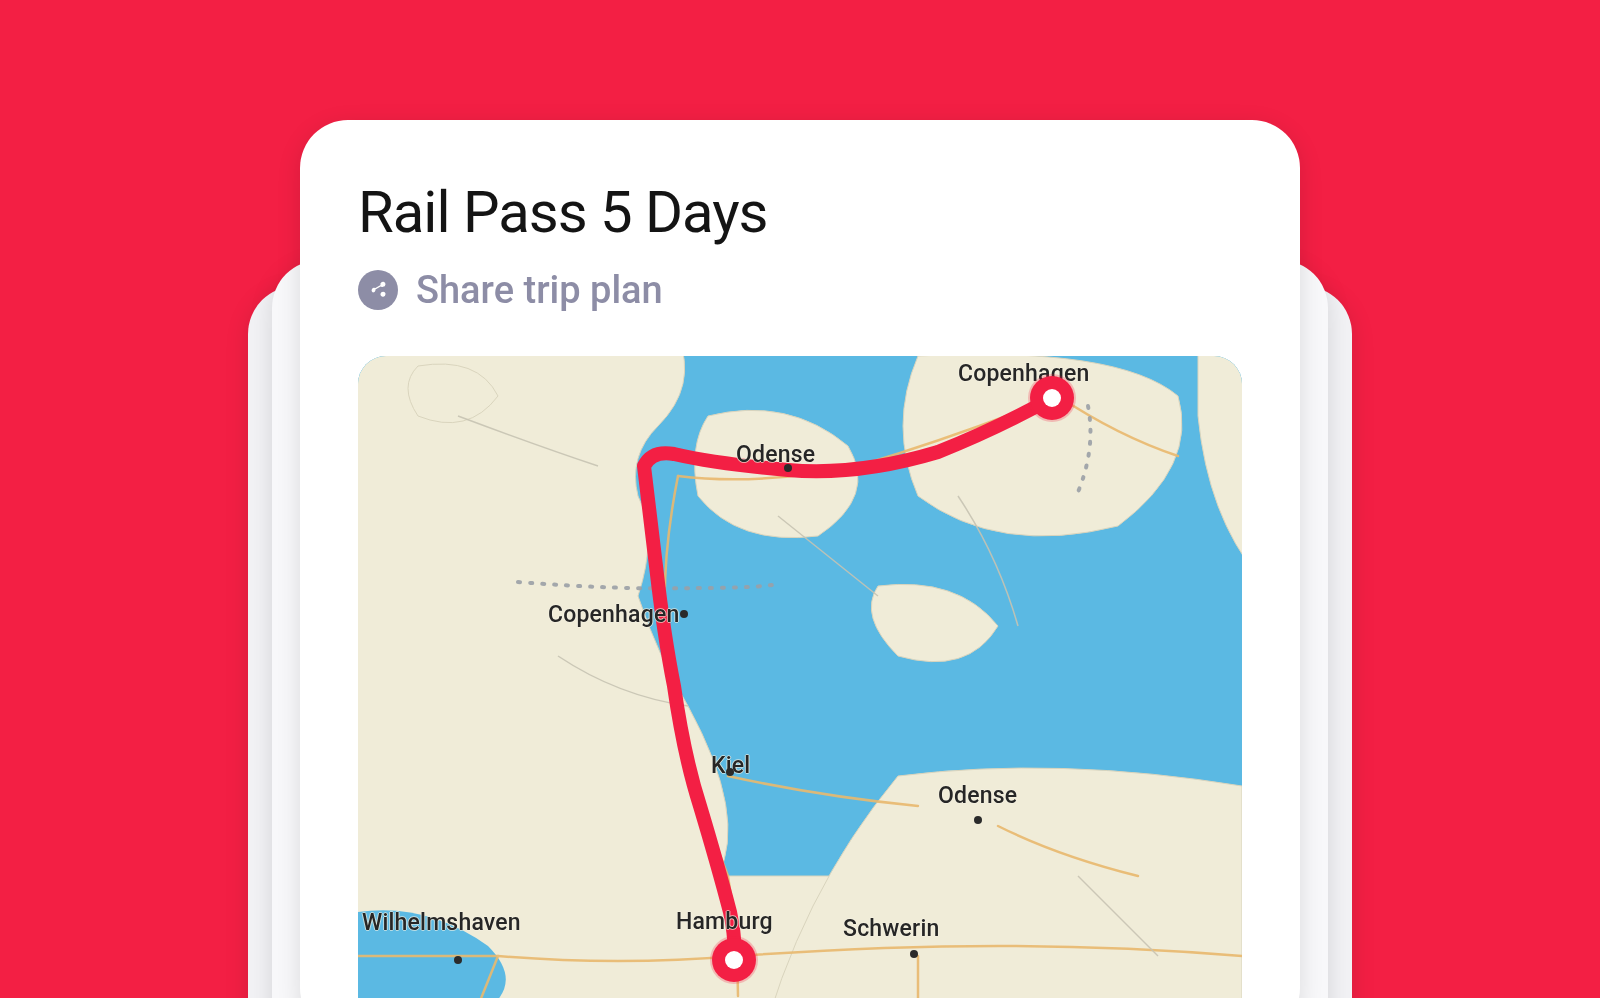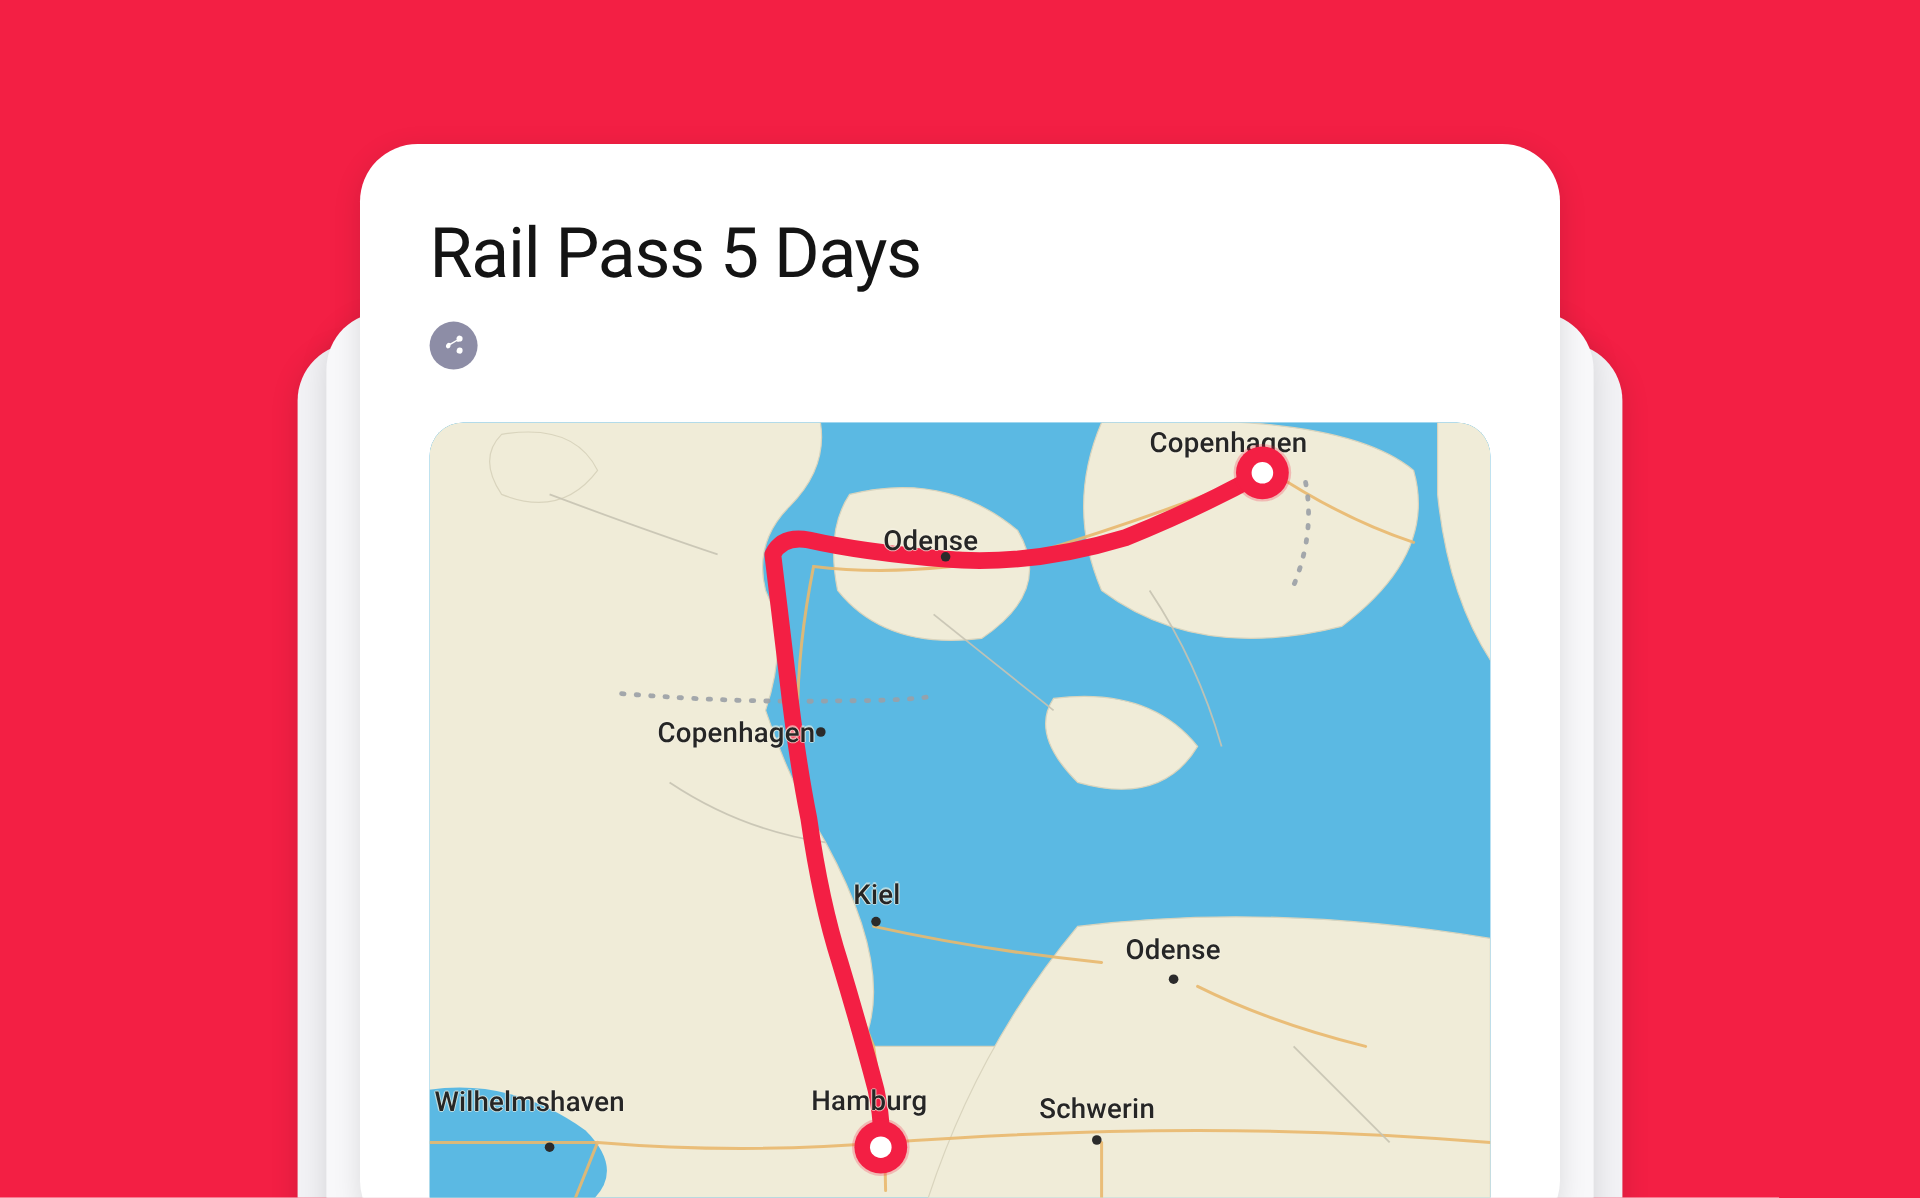--- a/index.html
+++ b/index.html
@@ -129,20 +129,21 @@
   <div class="card front">
 
     <h1 class="title">Rail Pass 5 Days</h1>
 
     <div class="share-row">
       <span class="share-icon">
         <svg viewBox="0 0 24 24">
             <path d="M18 8a3 3 0 1 0-2.83-4H15a3 3 0 0 0 .1 2.14L8.9 9.72A3 3 0 1 0 6 15a3 3 0 0 0 2.9-2.28l6.2 3.58A3 3 0 1 0 18 14a3 3 0 0 0-2.9 2.28l-6.2-3.58a3 3 0 0 0 0-1.4l6.2-3.58A3 3 0 0 0 18 8Z"></path>
           </svg>
       </span>
+      <span class="share-text">Share trip plan</span>
     </div>
 
     <div class="map-wrap">
       <svg class="map-svg" viewBox="0 0 884 680">
 
         <rect x="0" y="0" width="884" height="680" fill="#5bb9e3"></rect>
 
         <g fill="#f0ecd8" stroke="#d9d4bd" stroke-width="1">
 
           <path d="M -20 -20 L 320 -20 Q 340 30 300 70 Q 270 100 280 140 Q 300 180 280 240 Q 300 300 330 350 Q 390 460 360 520 L 884 520 L 884 700 L -20 700 Z"></path>
@@ -189,25 +190,25 @@
 
         <path d="M 694 42 Q 640 72 580 96 Q 500 120 430 114 Q 360 108 316 98 Q 294 94 286 110 Q 292 160 298 210 Q 306 280 316 330 Q 326 400 342 450 Q 360 510 372 556 Q 378 584 376 604" fill="none" stroke="#f31f44" stroke-width="14" stroke-linecap="round" stroke-linejoin="round"></path>
       </svg>
 
       <div id="city-layer">
           <div class="city-label" style="left: 600px; top: 4px;">Copenhagen</div>
           <div class="city-label" style="left: 378px; top: 85px;">Odense</div>
           <div class="city-dot" style="left: 426px; top: 108px;"></div>
           <div class="city-label" style="left: 190px; top: 245px;">Copenhagen</div>
           <div class="city-dot" style="left: 322px; top: 254px;"></div>
-          <div class="city-label" style="left: 353px; top: 380px; text-align: center;">Kiel</div>
+          <div class="city-label" style="left: 353px; top: 396px; text-align: center;">Kiel</div>
           <div class="city-dot" style="left: 368px; top: 412px;"></div>
           <div class="city-label" style="left: 580px; top: 426px;">Odense</div>
           <div class="city-dot" style="left: 616px; top: 460px;"></div>
-          <div class="city-label" style="left: 508px; top: 559px;">Schwerin</div>
+          <div class="city-label" style="left: 485px; top: 559px;">Schwerin</div>
           <div class="city-dot" style="left: 552px; top: 594px;"></div>
           <div class="city-label" style="left: 318px; top: 552px;">Hamburg</div>
           <div class="city-label" style="left: 4px; top: 553px;">Wilhelmshaven</div>
           <div class="city-dot" style="left: 96px; top: 600px;"></div>
         </div>
       <div id="marker-layer">
           <div class="route-marker" style="left: 672px; top: 20px;">
             <div class="inner"></div>
           </div>
           <div class="route-marker" style="left: 354px; top: 582px;">

